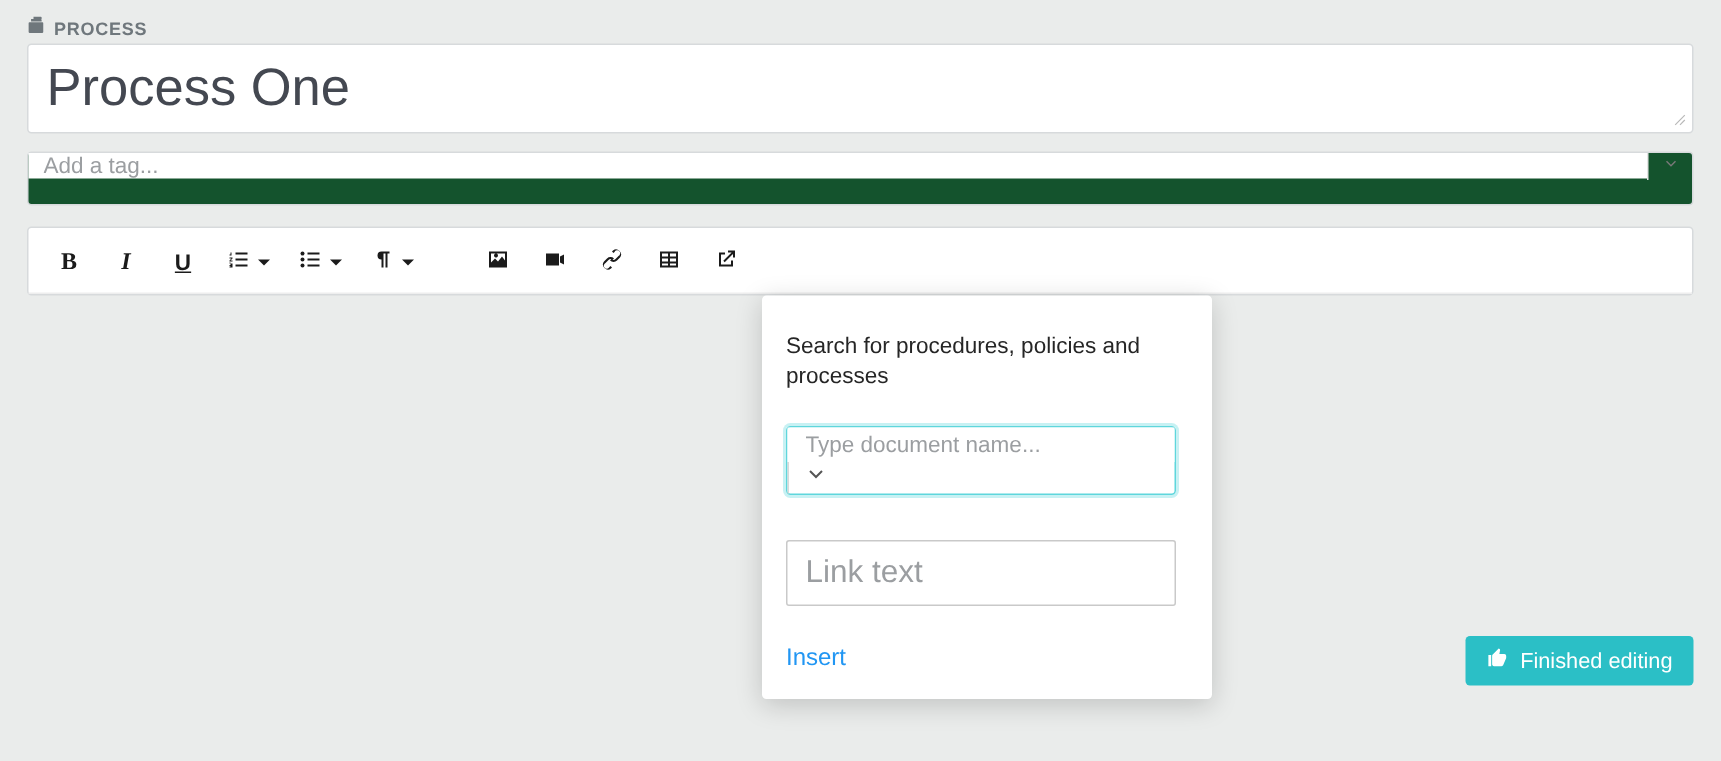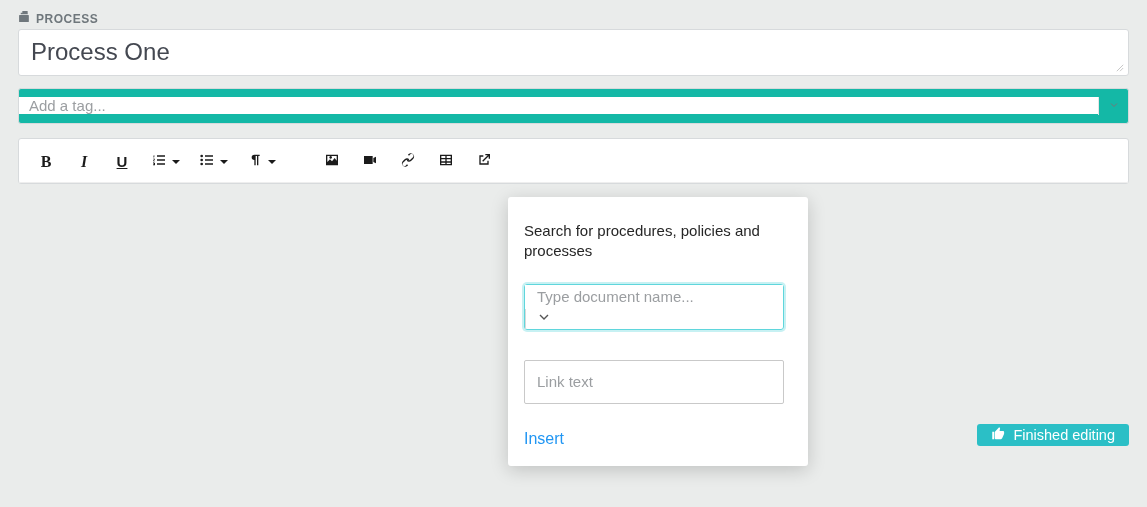--- a/index.html
+++ b/index.html
@@ -26,42 +26,42 @@
     background: #fff;
     border: 1px solid #d7dadc;
     border-radius: 3px;
     width: 100%;
     position: relative;
   }
   .title-box textarea, .title-box .title-ta {
     border: none;
     resize: none;
     width: 100%;
-    font-size: 24px;
+    font-size: 35px;
     color: #444851;
     padding: 8px 12px;
     font-family: inherit;
     line-height: 1.2;
     display: block;
   }
   .title-resize {
     position: absolute;
     right: 2px; bottom: 2px;
     width: 10px; height: 10px;
     color: #b3b3b3;
     font-size: 10px;
     pointer-events: none;
   }
   .tag-row {
     margin-top: 12px;
-    background: #14b8a6;
+    background: #14532d;
     border: 1px solid #d7dadc;
     border-radius: 3px;
     display: flex;
-    align-items: center;
+    align-items: flex-start;
     height: 36px;
   }
   .tag-input {
     flex: 1;
     border: none;
     font-size: 15px;
     color: #888;
     padding: 0 10px;
     outline: none;
   }
@@ -157,21 +157,21 @@
     display:flex;
     align-items:center;
     justify-content:center;
     cursor:pointer;
   }
   .linktext {
     width: 100%;
     height: 44px;
     border: 1px solid #c9c9c9;
     border-radius: 2px;
-    font-size: 15px;
+    font-size: 21px;
     padding: 0 12px;
     color:#333;
     margin-bottom: 26px;
     outline:none;
   }
   .popover-actions {
     display:flex;
     justify-content:flex-start;
   }
   .insert-link {
@@ -183,21 +183,21 @@
   }
 
   .finish-btn {
     position: absolute;
     right: 18px;
     top: 424px;
     background: #2bbfc6;
     color: #fff;
     border: none;
     border-radius: 3px;
-    height: 22px;
+    height: 33px;
     padding: 0 14px;
     font-size: 14.5px;
     display:flex;
     align-items:center;
     gap:7px;
     cursor:pointer;
   }
   .finish-btn svg { fill: #fff; width:15px; height:15px; }
 
   .chev { display:inline-block; }

